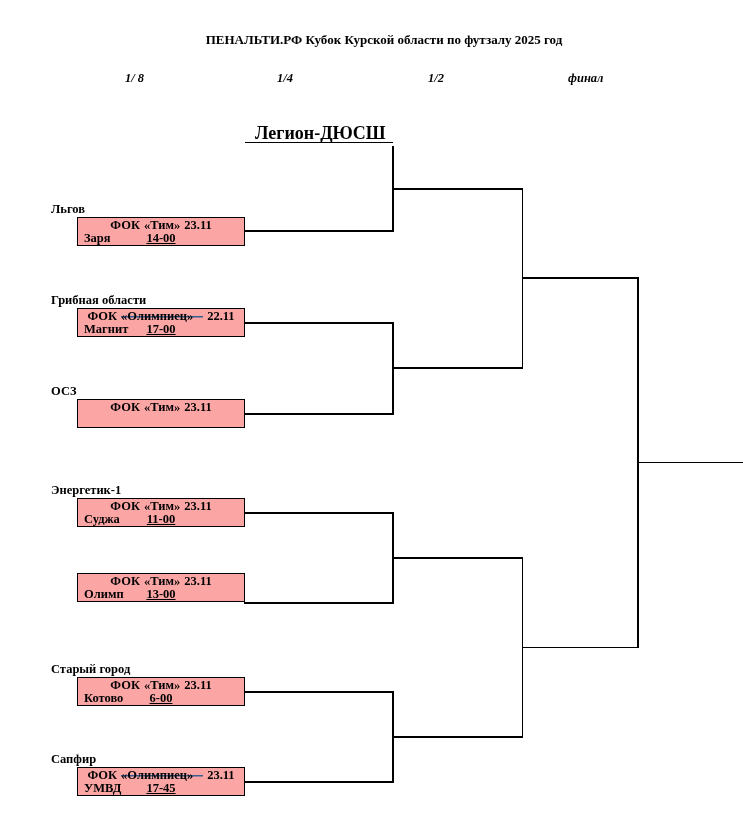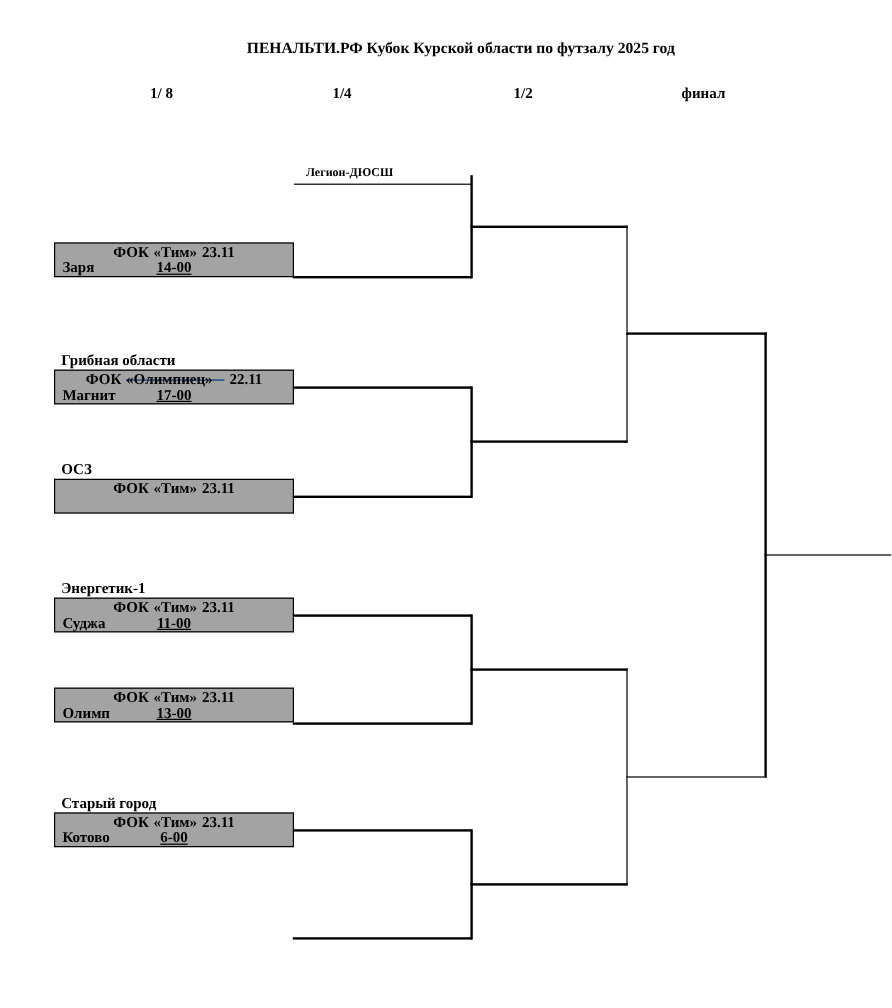--- a/index.html
+++ b/index.html
@@ -5,63 +5,64 @@
   html,body{margin:0;padding:0;background:#ffffff;}
   .page{
     position:relative;width:743px;height:840px;background:#ffffff;
     font-family:"Liberation Serif","DejaVu Serif",serif;
     color:#000;font-weight:bold;overflow:hidden;
   }
   .title{
     position:absolute;top:32px;left:384px;transform:translateX(-50%);
     font-size:13px;white-space:nowrap;
   }
-  .round-header{position:absolute;top:71px;font-size:12.5px;white-space:nowrap;}
+  .round-header{position:absolute;top:71px;font-size:12.5px;white-space:nowrap;font-style:italic;}
   .rh-18{left:125px;}
   .rh-14{left:277px;text-align:right;}
   .rh-12{left:428px;}
   .rh-final{left:568px;}
 
   .line{position:absolute;background:#000;}
   .h{height:1.5px;}
   .v{width:1.5px;}
 
   .match{position:absolute;left:45px;width:200px;}
   .t1{height:15px;line-height:14px;padding-left:6px;font-size:12.5px;white-space:nowrap;}
-  .box{box-sizing:border-box;border:1.5px solid #000;height:29px;position:relative;background:#a3a3a3;}
+  .box{box-sizing:border-box;border:1.5px solid #000;height:29px;position:relative;background:#fca5a5;margin-left:32px;}
   .venue{font-size:12.5px;line-height:13px;margin-top:1px;text-align:center;white-space:nowrap;}
   .venue span + span{margin-left:4px;}
   .vn[data-struck="true"]{
     padding-right:10px;
     background:linear-gradient(#365f91,#365f91) no-repeat 0 7px / 100% 1.5px;
   }
   .row2{font-size:12.5px;line-height:13px;text-align:center;position:relative;white-space:nowrap;text-decoration:underline;}
   .row2 .t2{position:absolute;left:6px;}
 
   .bye{
-    position:absolute;left:245px;top:137px;width:148px;height:17px;
+    position:absolute;left:245px;top:126px;width:148px;height:17px;
     border-bottom:1.5px solid #000;box-sizing:border-box;
-    font-size:10px;line-height:15px;padding-left:10px;white-space:nowrap;
+    font-size:18px;line-height:15px;padding-left:10px;white-space:nowrap;
   }
 </style>
 </head>
 <body>
 
 <div class="page">
 
   <div class="title">ПЕНАЛЬТИ.РФ Кубок Курской области по футзалу 2025 год</div>
 
   <div class="round-header rh-18">1/ 8</div>
   <div class="round-header rh-14">1/4</div>
   <div class="round-header rh-12">1/2</div>
   <div class="round-header rh-final">финал</div>
 
   <div class="bye">Легион-ДЮСШ</div>
 
   <div class="match" style="top:202px">
+    <div class="t1">Льгов</div>
     <div class="box">
       <div class="venue">
         <span>ФОК</span><span class="vn" data-struck="false">«Тим»</span><span>23.11</span>
       </div>
       <div class="row2">
         <span class="t2">Заря</span>
         <span>14-00</span>
       </div>
     </div>
   </div>
@@ -119,20 +120,32 @@
       <div class="venue">
         <span>ФОК</span><span class="vn" data-struck="false">«Тим»</span><span>23.11</span>
       </div>
       <div class="row2">
         <span class="t2">Котово</span>
         <span>6-00</span>
       </div>
     </div>
   </div>
 
+  <div class="match" style="top:752px">
+    <div class="t1">Сапфир</div>
+    <div class="box">
+      <div class="venue">
+        <span>ФОК</span><span class="vn" data-struck="true">«Олимпиец»</span><span>23.11</span>
+      </div>
+      <div class="row2">
+        <span class="t2">УМВД</span>
+        <span>17-45</span>
+      </div>
+    </div>
+  </div>
 
   <div class="line h" style="left:244px;top:230px;width:149px"></div>
   <div class="line h" style="left:244px;top:322px;width:149px"></div>
   <div class="line h" style="left:244px;top:413px;width:149px"></div>
   <div class="line h" style="left:244px;top:512px;width:149px"></div>
   <div class="line h" style="left:244px;top:602px;width:149px"></div>
   <div class="line h" style="left:244px;top:691px;width:149px"></div>
   <div class="line h" style="left:244px;top:781px;width:149px"></div>
 
   <div class="line v" style="left:392px;top:146px;height:85.5px"></div>

